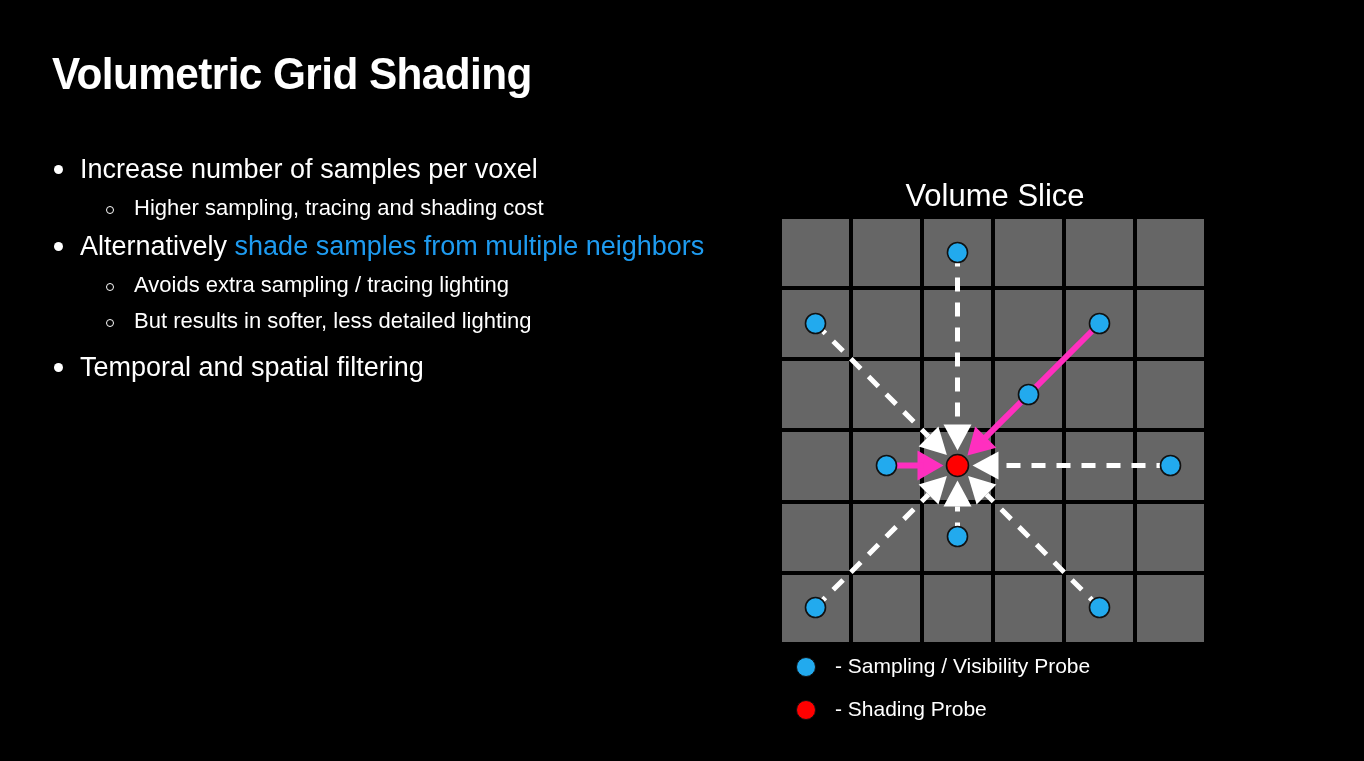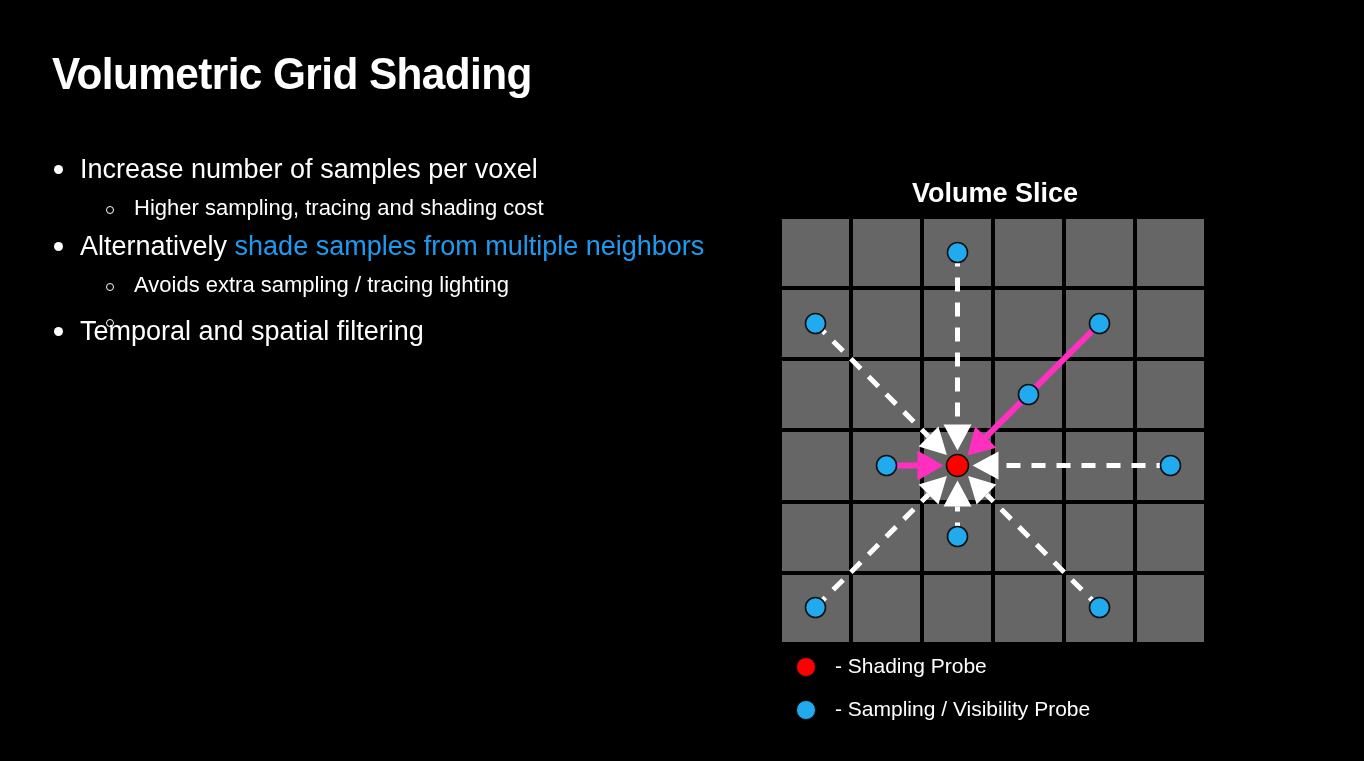--- a/index.html
+++ b/index.html
@@ -100,23 +100,22 @@
     top: 170px;
     width: 470px;
     height: 570px;
   }
   #diagram-title {
     position: absolute;
     left: 0;
     top: 8px;
     width: 470px;
     text-align: center;
-    font-size: 27px;
-    color: #ffffff;
-    font-weight: bold;
+    font-size: 31px;
+    color: #ffffff;
   }
   #grid-wrap {
     position: absolute;
     left: 22px;
     top: 49px;
     width: 422px;
     height: 423px;
   }
   #grid {
     position: absolute;
@@ -176,21 +175,21 @@
 </head>
 <body>
 
 <div id="slide-title">Volumetric Grid Shading</div>
 
 <div id="bullet-list">
     <div class="bullet-row lvl1"><span class="bullet-mark"></span><span class="bullet-text">Increase number of samples per voxel</span></div>
     <div class="bullet-row lvl2"><span class="bullet-mark"></span><span class="bullet-text">Higher sampling, tracing and shading cost</span></div>
     <div class="bullet-row lvl1"><span class="bullet-mark"></span><span class="bullet-text">Alternatively <span class="hl">shade samples from multiple neighbors</span></span></div>
     <div class="bullet-row lvl2"><span class="bullet-mark"></span><span class="bullet-text">Avoids extra sampling / tracing lighting</span></div>
-    <div class="bullet-row lvl2"><span class="bullet-mark"></span></div>
+    <div class="bullet-row lvl2"><span class="bullet-mark"></span><span class="bullet-text">But results in softer, less detailed lighting</span></div>
     <div class="bullet-row lvl1 gap"><span class="bullet-mark"></span><span class="bullet-text">Temporal and spatial filtering</span></div>
   </div>
 
 <div id="diagram">
 
   <div id="diagram-title">Volume Slice</div>
 
   <div id="grid-wrap">
     <div id="grid">
         <div class="grid-cell" style="background: rgb(102, 102, 102);"></div>
@@ -265,21 +264,21 @@
           <circle cx="175.5" cy="317.5" r="10" fill="#22AAEE" stroke="#111111" stroke-width="1.6"></circle>
           <circle cx="33.5" cy="388.5" r="10" fill="#22AAEE" stroke="#111111" stroke-width="1.6"></circle>
           <circle cx="317.5" cy="388.5" r="10" fill="#22AAEE" stroke="#111111" stroke-width="1.6"></circle>
           <circle cx="175.5" cy="246.5" r="11" fill="#FF0000" stroke="#111111" stroke-width="1.6"></circle>
         </g>
     </svg>
   </div>
 
   <div id="legend">
       <div class="legend-row">
+        <span class="legend-dot blue" style="background: rgb(34, 170, 238);"></span>
+        <span class="legend-label">- Sampling / Visibility Probe</span>
+      </div>
+      <div class="legend-row">
         <span class="legend-dot red" style="background: rgb(255, 0, 0);"></span>
         <span class="legend-label">- Shading Probe</span>
       </div>
-      <div class="legend-row">
-        <span class="legend-dot blue" style="background: rgb(34, 170, 238);"></span>
-        <span class="legend-label">- Sampling / Visibility Probe</span>
-      </div>
     </div>
 </div>
 
 </body></html>

